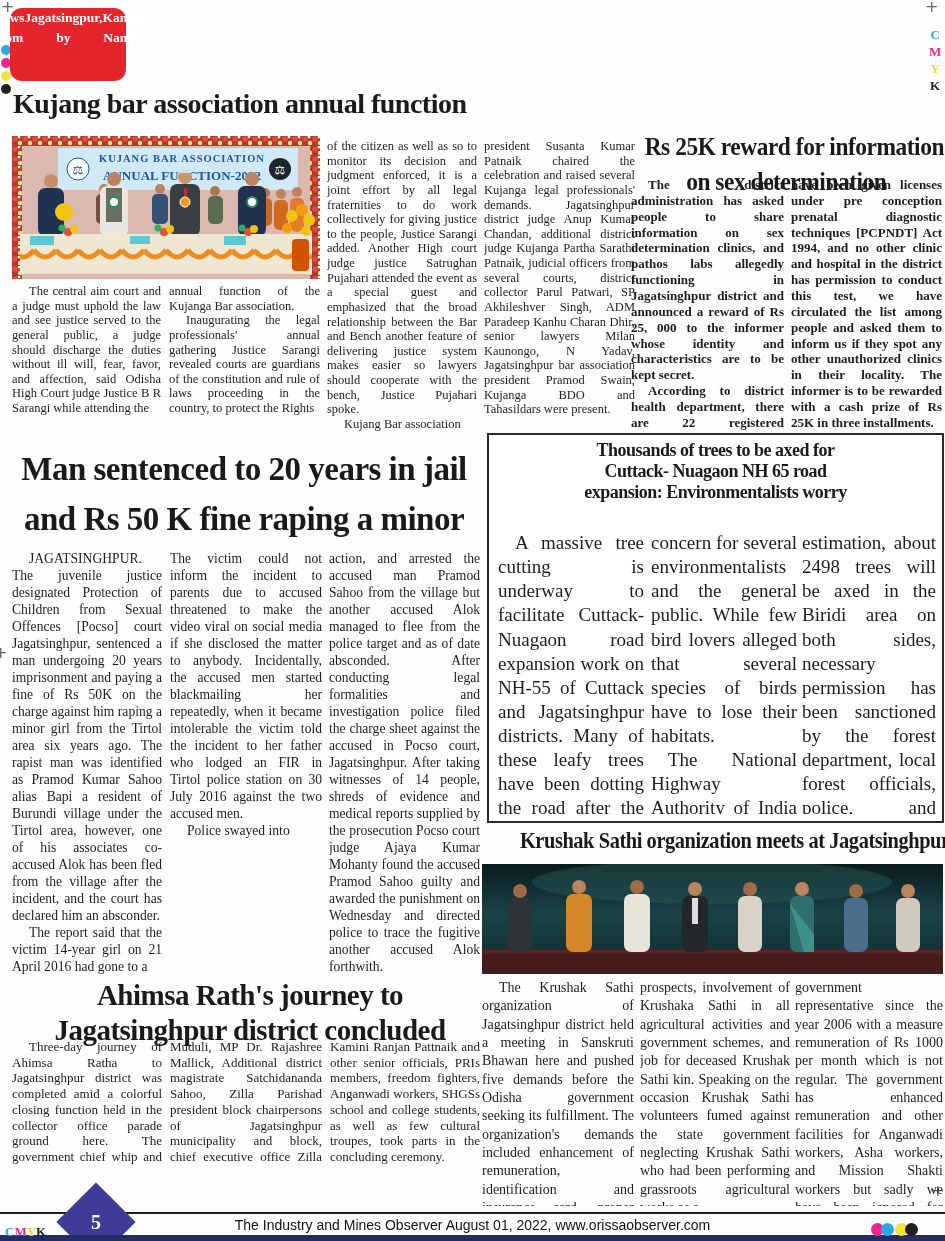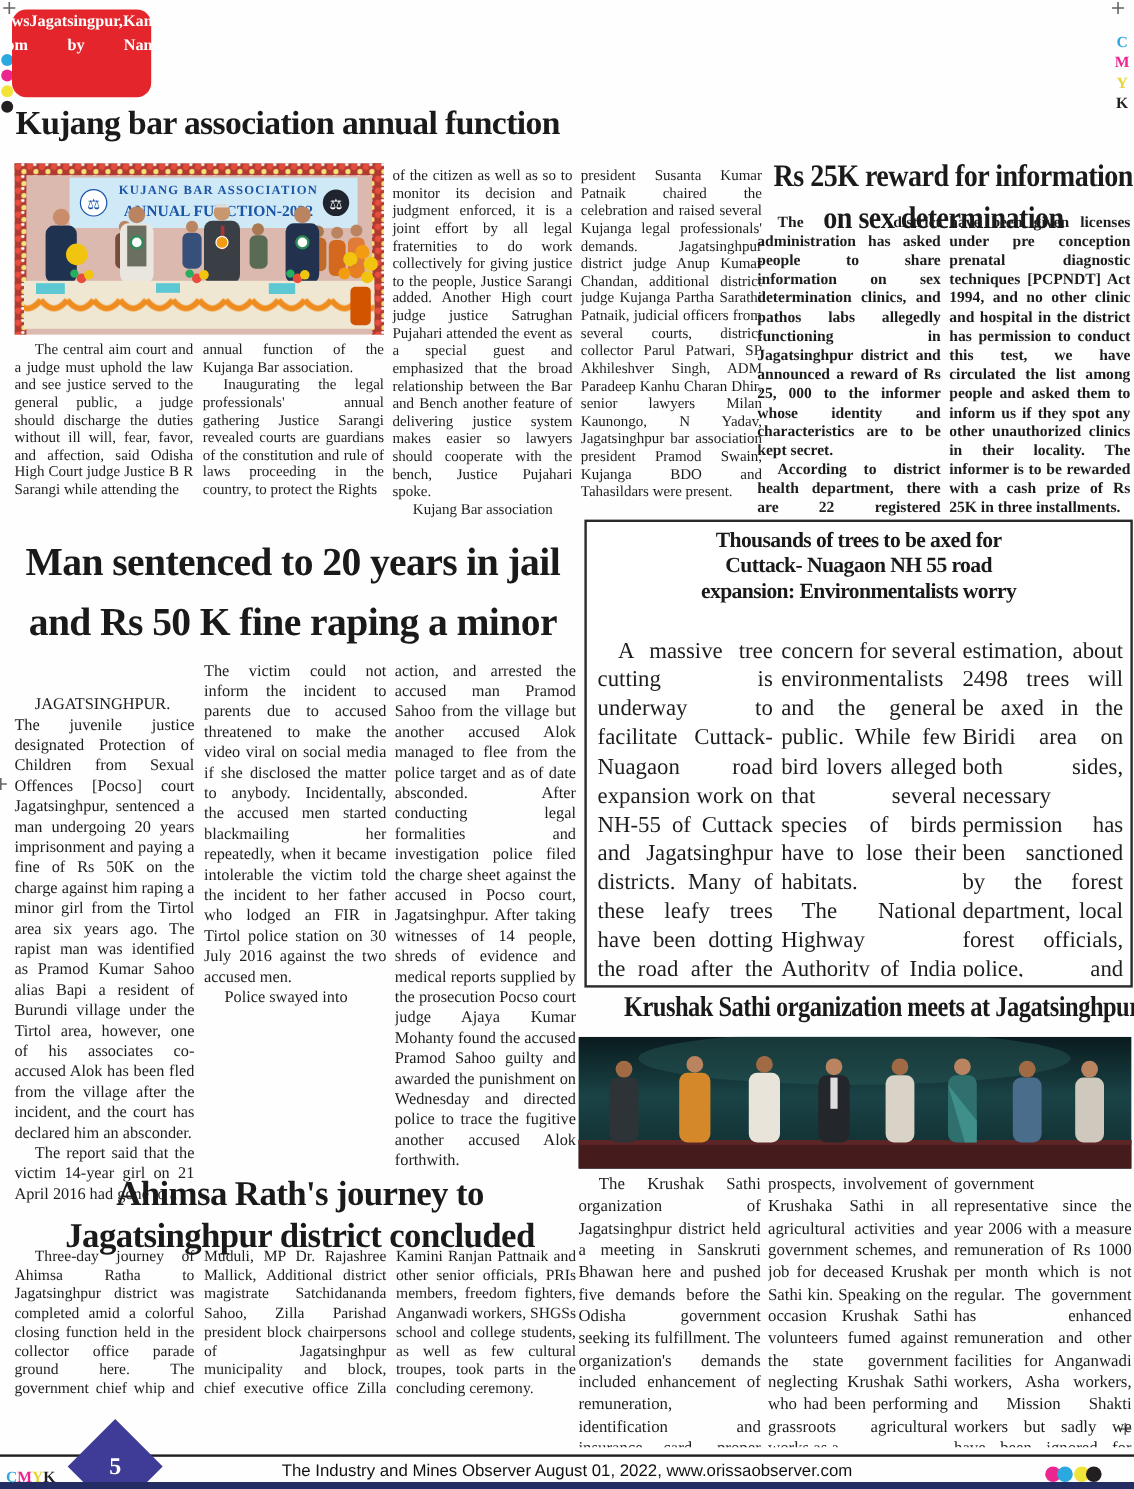--- a/index.html
+++ b/index.html
@@ -192,37 +192,37 @@
   <div class="col colx cont" style="left:791px;top:177px;width:151px;height:255px;">
       <p>have been given licenses under pre conception prenatal diagnostic techniques [PCPNDT] Act 1994, and no other clinic and hospital in the district has permission to conduct this test, we have circulated the list among people and asked them to inform us if they spot any other unauthorized clinics in their locality. The informer is to be rewarded with a cash prize of Rs 25K in three installments.</p>
     </div>
 </div>
 
 <div class="art-sentenced">
   <div class="hl" style="left:8px;top:444px;width:472px;font-size:33px;line-height:1.52;">
     <span class="cline">Man sentenced to 20 years in jail</span>
     <span class="cline">and Rs 50 K fine raping a minor</span>
   </div>
-  <div class="col colx" style="left:12px;top:551px;width:150px;height:424px;margin-top:28px;">
+  <div class="col colx" style="left:12px;top:551px;width:150px;height:424px;">
       <p>JAGATSINGHPUR. The juvenile justice designated Protection of Children from Sexual Offences [Pocso] court Jagatsinghpur, sentenced a man undergoing 20 years imprisonment and paying a fine of Rs 50K on the charge against him raping a minor girl from the Tirtol area six years ago. The rapist man was identified as Pramod Kumar Sahoo alias Bapi a resident of Burundi village under the Tirtol area, however, one of his associates co-accused Alok has been fled from the village after the incident, and the court has declared him an absconder.</p>
       <p>The report said that the victim 14-year girl on 21 April 2016 had gone to a</p>
     </div>
   <div class="col colx cont" style="left:170px;top:551px;width:152px;height:424px;">
       <p>The victim could not inform the incident to parents due to accused threatened to make the video viral on social media if she disclosed the matter to anybody. Incidentally, the accused men started blackmailing her repeatedly, when it became intolerable the victim told the incident to her father who lodged an FIR in Tirtol police station on 30 July 2016 against the two accused men.</p>
       <p>Police swayed into</p>
     </div>
   <div class="col colx cont" style="left:329px;top:551px;width:151px;height:424px;">
       <p>action, and arrested the accused man Pramod Sahoo from the village but another accused Alok managed to flee from the police target and as of date absconded. After conducting legal formalities and investigation police filed the charge sheet against the accused in Pocso court, Jagatsinghpur. After taking witnesses of 14 people, shreds of evidence and medical reports supplied by the prosecution Pocso court judge Ajaya Kumar Mohanty found the accused Pramod Sahoo guilty and awarded the punishment on Wednesday and directed police to trace the fugitive another accused Alok forthwith.</p>
     </div>
 </div>
 
 <div class="treesbox art-trees">
   <div class="hl" style="left:0;top:5px;width:453px;font-size:18px;line-height:1.18;position:absolute;">
     <span class="cline">Thousands of trees to be axed for</span>
-    <span class="cline">Cuttack- Nuagaon NH 55 road</span>
+    <span class="cline">Cuttack- Nuagaon NH 65 road</span>
     <span class="cline">expansion: Environmentalists worry</span>
   </div>
   <div class="col colx" style="left:9px;top:96px;width:146px;height:283px;">
       <p>A massive tree cutting is underway to facilitate Cuttack- Nuagaon road expansion work on NH-55 of Cuttack and Jagatsinghpur districts. Many of these leafy trees have been dotting the road after the devastating super cyclone in 1999.</p>
       <p>the official report informed that as many as 5715 trees are to be cut off for this road expansion project, the tree axing process underway in the Biridi area has caused deep</p>
     </div>
   <div class="col colx cont" style="left:162px;top:96px;width:146px;height:283px;">
       <p>concern for several environmentalists and the general public. While few bird lovers alleged that several species of birds have to lose their habitats.</p>
       <p>The National Highway Authority of India [NHIA] informed that trees are to be cut off from Kandarpur to Machhagaon, in the first phase more than a thousand trees were chopped off and the tree felling works now starting from Biridi up to Jagatsinghpur outskirts. According to primary</p>
     </div>

